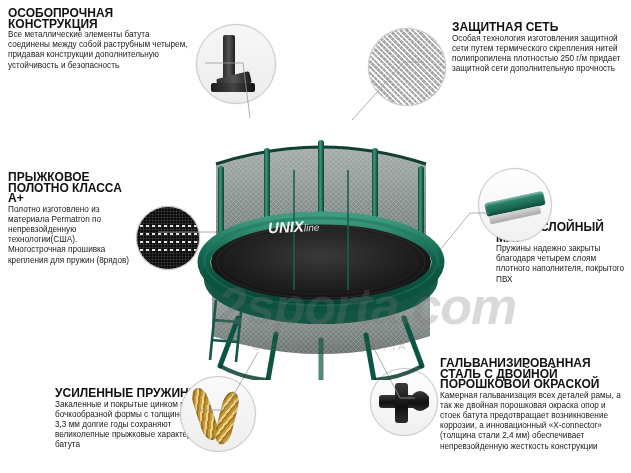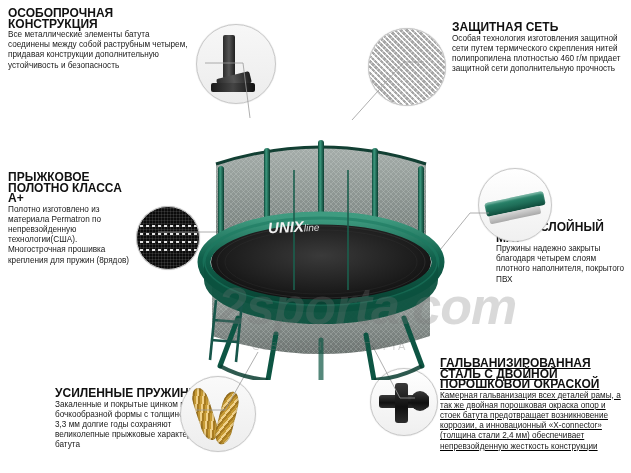--- a/index.html
+++ b/index.html
@@ -319,21 +319,21 @@
   <div class="thumb t-bracket" style="left:196px; top:24px; width:78px; height:78px;">
     <div class="thumb-inner">
       <div class="bar" style="left:26px; top:10px; width:12px; height:44px;"></div>
       <div class="bar" style="left:20px; top:50px; width:34px; height:12px; transform:rotate(-14deg);"></div>
       <div class="bar" style="left:14px; top:58px; width:44px; height:9px; background:linear-gradient(90deg,#1b1b1b,#444,#111);"></div>
     </div>
   </div>
 
   <div class="callout" style="left:452px; top:22px; width:172px;">
     <p class="title">ЗАЩИТНАЯ СЕТЬ</p>
-    <p class="body">Особая технология изготовления защитной сети путем термического скрепления нитей полипропилена плотностью 460 г/м придает защитной сети дополнительную прочность</p>
+    <p class="body">Особая технология изготовления защитной сети путем термического скрепления нитей полипропилена плотностью 250 г/м придает защитной сети дополнительную прочность</p>
   </div>
   <div class="thumb t-net" style="left:368px; top:28px; width:76px; height:76px;">
     <div class="thumb-inner">
         <div class="mesh"></div>
       </div>
   </div>
 
   <div class="callout" style="left:8px; top:172px; width:126px;">
     <p class="title">ПРЫЖКОВОЕ ПОЛОТНО КЛАССА А+</p>
     <p class="body">Полотно изготовлено из материала Permatron по непревзойденную технологии(США). Многострочная прошивка крепления для пружин (8рядов)</p>
@@ -363,21 +363,21 @@
     <p class="title">УСИЛЕННЫЕ ПРУЖИНЫ</p>
     <p class="body">Закаленные и покрытые цинком пружины бочкообразной формы с толщиной прута 3,3 мм долгие годы сохраняют великолепные прыжковые характеристики батута</p>
   </div>
   <div class="thumb t-spring" style="left:180px; top:376px; width:74px; height:74px;">
     <div class="thumb-inner">
       <div class="coil" style="left:16px; top:10px; transform:rotate(-18deg);"></div>
       <div class="coil" style="left:38px; top:14px; transform:rotate(14deg);"></div>
     </div>
   </div>
 
-  <div class="callout" style="left:440px; top:358px; width:188px;text-decoration:underline;">
+  <div class="callout" style="left:440px; top:358px; width:188px;">
     <p class="title">ГАЛЬВАНИЗИРОВАННАЯ СТАЛЬ С ДВОЙНОЙ ПОРОШКОВОЙ ОКРАСКОЙ</p>
     <p class="body">Камерная гальванизация всех деталей рамы, а так же двойная порошковая окраска опор и стоек батута предотвращает возникновение коррозии, а инновационный «X-connector» (толщина стали 2,4 мм) обеспечивает непревзойденную жесткость конструкции</p>
   </div>
   <div class="thumb t-conn" style="left:370px; top:368px; width:66px; height:66px;">
     <div class="thumb-inner">
       <div class="tube" style="left:8px; top:26px; width:50px; height:13px;"></div>
       <div class="tube" style="left:24px; top:14px; width:13px; height:40px;"></div>
       <div class="tube" style="left:40px; top:22px; width:18px; height:20px; border-radius:9px;"></div>
     </div>
   </div>

